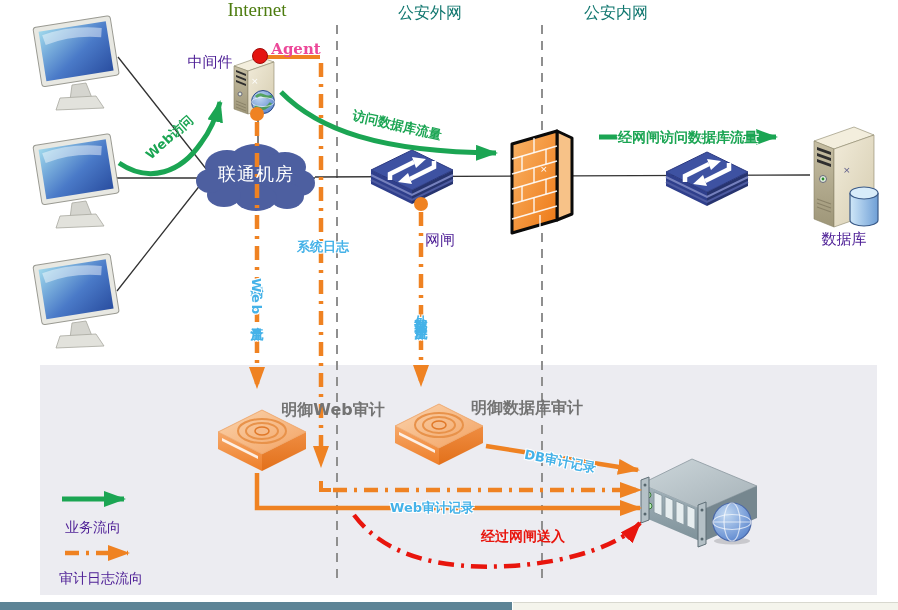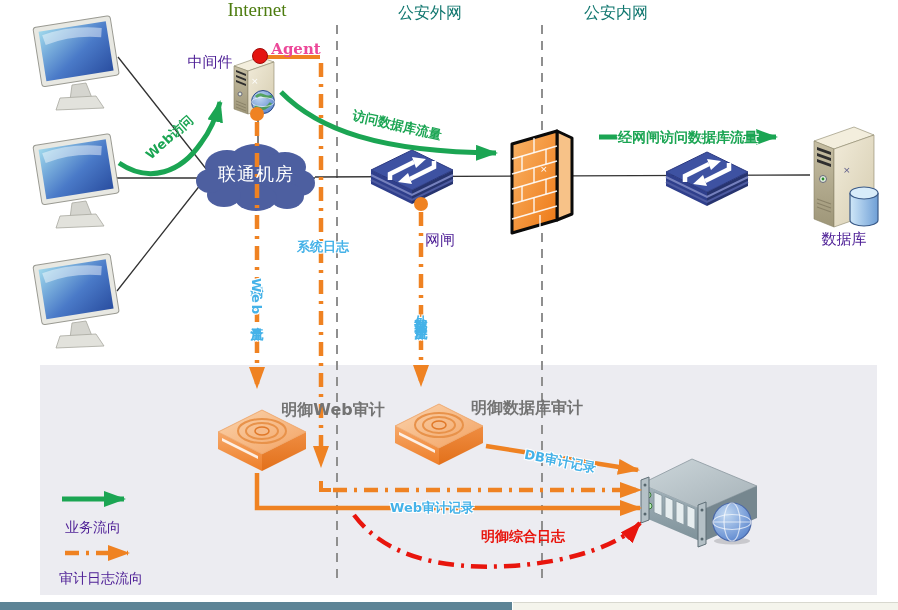--- a/index.html
+++ b/index.html
@@ -304,20 +304,20 @@
 
   <div class="lbl cyan" style="left:323px;top:247px">系统日志</div>
   <div class="lbl cyan vert" style="left:256px;top:297px">外网Web流量</div>
   <div class="lbl cyan vert" style="left:420px;top:312px">外部数据库流量</div>
 
   <div class="lbl blue" style="left:333px;top:410px">明御Web审计</div>
   <div class="lbl blue" style="left:527px;top:408px">明御数据库审计</div>
 
   <div class="lbl cyan" style="left:560px;top:462px;transform:translate(-50%,-50%) rotate(11deg)">DB审计记录</div>
   <div class="lbl cyan" style="left:432px;top:508px">Web审计记录</div>
-  <div class="lbl red" style="left:523px;top:536px">明御综合日志</div>
+  <div class="lbl red" style="left:523px;top:536px">经过网闸送入</div>
 
   <div class="lbl black" style="left:93px;top:527px;font-size:14px">业务流向</div>
   <div class="lbl black" style="left:101px;top:578px;font-size:14px">审计日志流向</div>
 
   <div id="bottombar-left" class="abs"></div>
   <div id="bottombar-right" class="abs"></div>
 </div>
 
 </body></html>

